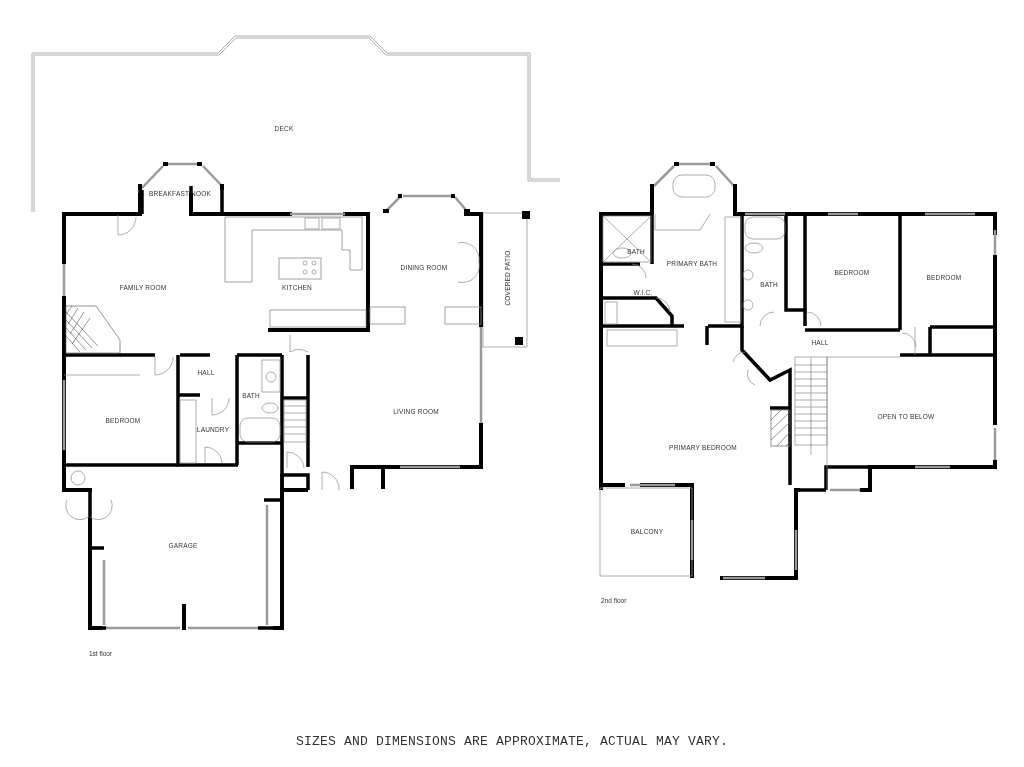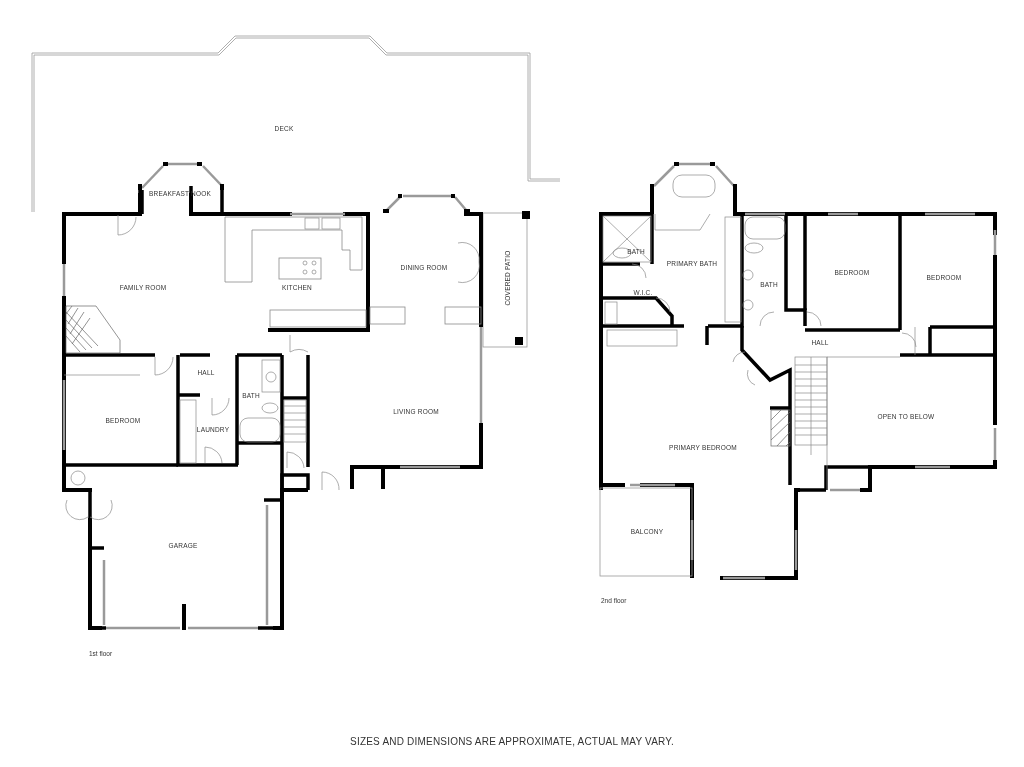--- a/index.html
+++ b/index.html
@@ -1,21 +1,21 @@
 <!DOCTYPE html>
 <html><head>
   <meta charset="utf-8">
   <style>
     html, body { margin: 0; padding: 0; background: #ffffff; }
     body { width: 1024px; height: 767px; position: relative; overflow: hidden; font-family: "Liberation Sans", "DejaVu Sans", sans-serif; }
     svg.plan { position: absolute; left: 0; top: 0; width: 1024px; height: 767px; }
     .lbl { position: absolute; font-size: 6.5px; color: #333333; letter-spacing: 0.2px; white-space: nowrap; transform: translate(-50%, -50%); text-transform: uppercase; }
     .lbl.vert { transform: translate(-50%, -50%) rotate(-90deg); }
     .floor-lbl { position: absolute; font-size: 6.5px; color: #333333; white-space: nowrap; }
-    .disclaimer { position: absolute; left: 512px; top: 741px; transform: translate(-50%, -50%); font-size: 10px; color: #333333; white-space: nowrap; letter-spacing: 0.2px; }
+    .disclaimer { position: absolute; left: 512px; top: 741px; transform: translate(-50%, -50%); font-size: 13px; color: #333333; white-space: nowrap; letter-spacing: 0.2px; font-family: Liberation Mono, monospace; }
   </style>
 </head>
 <body>
 
 <svg class="plan" viewBox="0 0 1024 767" xmlns="http://www.w3.org/2000/svg">
 
   <g>
 
     <g fill="none" stroke="#9a9a9a" stroke-width="0.8">
       <polyline points="32,212 32,53 218,53 235,36 370,36 387,53 530,53 530,179 560,179"></polyline>

